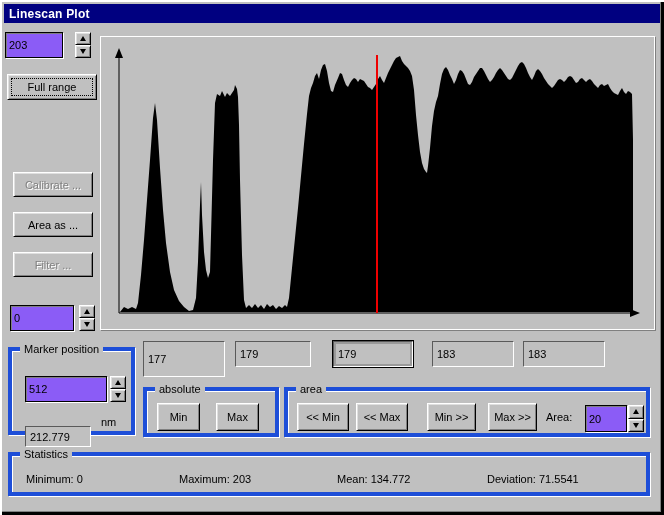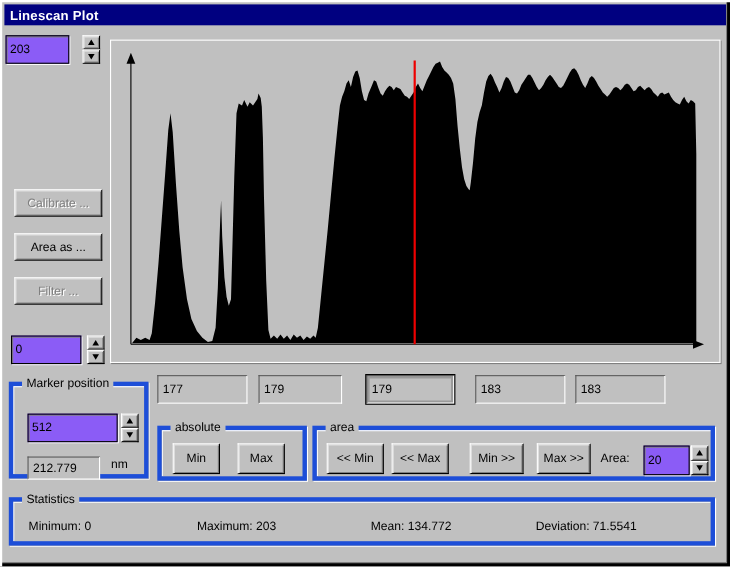--- a/index.html
+++ b/index.html
@@ -93,20 +93,23 @@
   </div>
   <div class="spinstack" style="left:75px;top:32px;width:16px;height:26px">
     <div class="spin">
         <span class="tri-up"></span>
       </div>
     <div class="spin">
         <span class="tri-down"></span>
       </div>
   </div>
 
+  <div class="btn focused" style="left:7px;top:74px;width:90px;height:26px">
+    <span>Full range</span>
+  </div>
 
   <div class="btn disabled" style="left:13px;top:172px;width:80px;height:25px">
     <span>Calibrate ...</span>
   </div>
 
   <div class="btn" style="left:13px;top:212px;width:80px;height:25px">
     <span>Area as ...</span>
   </div>
 
   <div class="btn disabled" style="left:13px;top:252px;width:80px;height:25px">
@@ -129,21 +132,21 @@
     <svg width="553" height="292" viewBox="0 0 553 292">
       <polygon points="19,275 23,270 27,272 31,270 35,272 37,266 40,238 43,203 46,163 49,123 52,81 54,66 56,83 59,131 62,173 65,206 69,235 73,253 78,264 83,270 88,274 92,273 95,261 97,225 99,168 100,145 101,178 103,215 105,233 107,241 109,235 110,198 112,123 114,66 116,57 119,59 121,54 124,60 126,56 129,59 131,56 133,53 134,48 136,52 137,60 138,88 139,143 141,218 143,263 145,271 148,268 151,271 154,267 157,271 160,268 163,272 166,267 169,270 172,268 175,272 178,269 181,271 184,268 186,270 188,261 191,231 194,201 197,171 200,139 203,107 206,77 208,59 210,51 212,46 214,39 216,36 218,42 220,33 222,28 224,27 226,34 228,46 230,54 232,55 234,48 237,41 239,36 241,37 243,43 245,48 247,50 249,46 251,43 253,41 255,42 257,45 259,42 261,43 263,44 265,47 267,50 269,51 271,53 273,50 275,47 277,42 279,39 281,43 283,46 285,41 287,36 289,32 291,28 293,24 295,21 297,20 299,19 301,24 303,27 305,29 307,31 309,34 311,39 313,53 315,78 317,98 319,115 321,126 323,132 325,135 326,136 327,129 329,111 331,89 333,74 335,65 337,59 339,47 341,37 343,32 345,30 347,33 349,38 351,42 353,47 355,43 357,37 359,33 361,34 363,37 365,42 367,47 369,48 371,45 373,40 375,37 377,34 379,31 381,31 383,34 385,38 387,42 389,45 391,43 393,40 395,36 397,33 399,31 401,33 403,36 405,39 407,42 409,43 411,41 413,37 415,33 417,29 419,26 421,25 423,27 425,31 427,36 429,40 431,43 433,39 435,34 437,32 439,34 441,37 443,41 445,44 447,47 449,49 451,51 453,49 455,46 457,43 459,42 461,43 463,45 465,43 467,40 469,39 471,40 473,43 475,46 477,45 479,42 481,41 483,43 485,45 487,43 489,42 491,44 493,47 495,49 497,51 499,48 501,47 503,49 505,48 507,47 509,51 511,54 513,56 515,57 517,58 519,54 521,51 523,55 525,57 527,54 529,55 531,57 532,103 532,275" fill="#000"></polygon>
       <line x1="18" y1="276" x2="18" y2="17" stroke="#000" stroke-width="1"></line>
       <line x1="18" y1="276" x2="534" y2="276" stroke="#000" stroke-width="1"></line>
       <polygon points="14,21 18,11 22,21" fill="#000"></polygon>
       <polygon points="529,272 539,276 529,280" fill="#000"></polygon>
       <line x1="276" y1="18" x2="276" y2="276" stroke-width="2" stroke="#ee0000"></line>
     </svg>
   </div>
 
-  <div class="editg" style="left:143px;top:341px;width:82px;height:26px">
+  <div class="editg" style="left:143px;top:341px;width:82px;height:36px">
     <span>177</span>
   </div>
   <div class="editg" style="left:235px;top:341px;width:76px;height:26px">
     <span>179</span>
   </div>
   <div class="editg selected" style="left:333px;top:341px;width:80px;height:26px">
     <span>179</span>
   </div>
   <div class="editg" style="left:432px;top:341px;width:82px;height:26px">
     <span>183</span>
@@ -158,21 +161,21 @@
       <span>512</span>
     </div>
     <div class="spinstack" style="left:98px;top:25px;width:16px;height:26px">
       <div class="spin">
           <span class="tri-up"></span>
         </div>
       <div class="spin">
           <span class="tri-down"></span>
         </div>
     </div>
-    <div class="editg" style="left:13px;top:64px;width:66px;height:21px">
+    <div class="editg" style="left:13px;top:75px;width:66px;height:21px">
       <span>212.779</span>
     </div>
     <span class="plainlabel" style="left:89px;top:65px">nm</span>
   </div>
 
   <div class="group" style="left:143px;top:387px;width:136px;height:50px">
     <span class="group-label">absolute</span>
     <div class="btn" style="left:10px;top:12px;width:43px;height:28px">
       <span>Min</span>
     </div>

